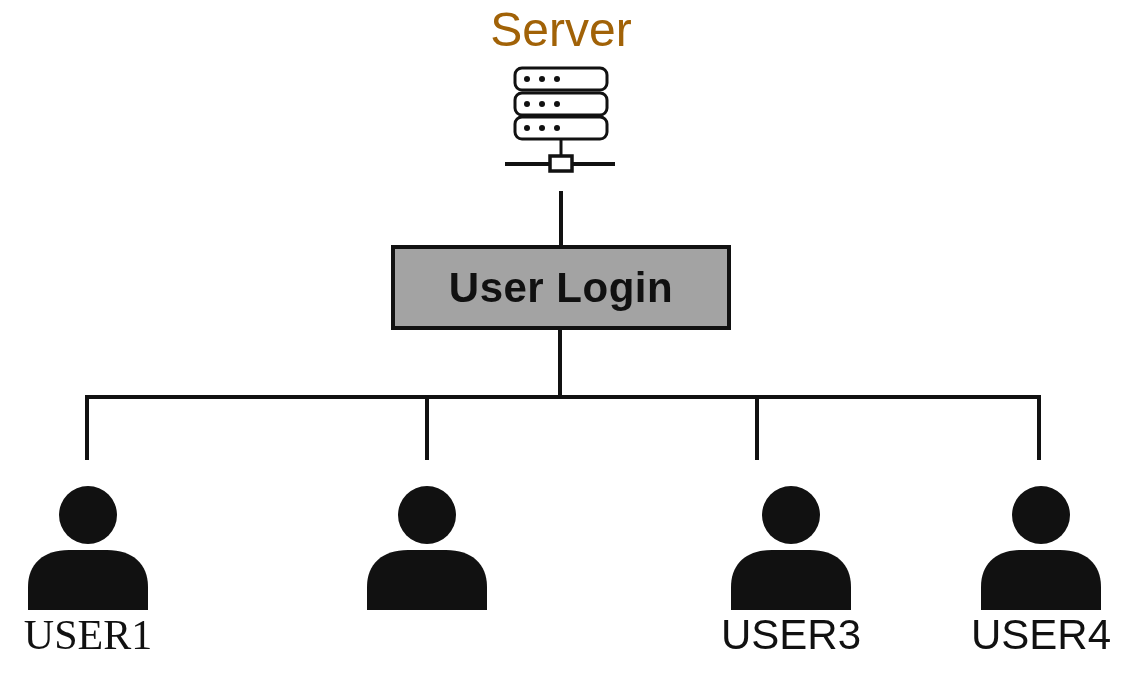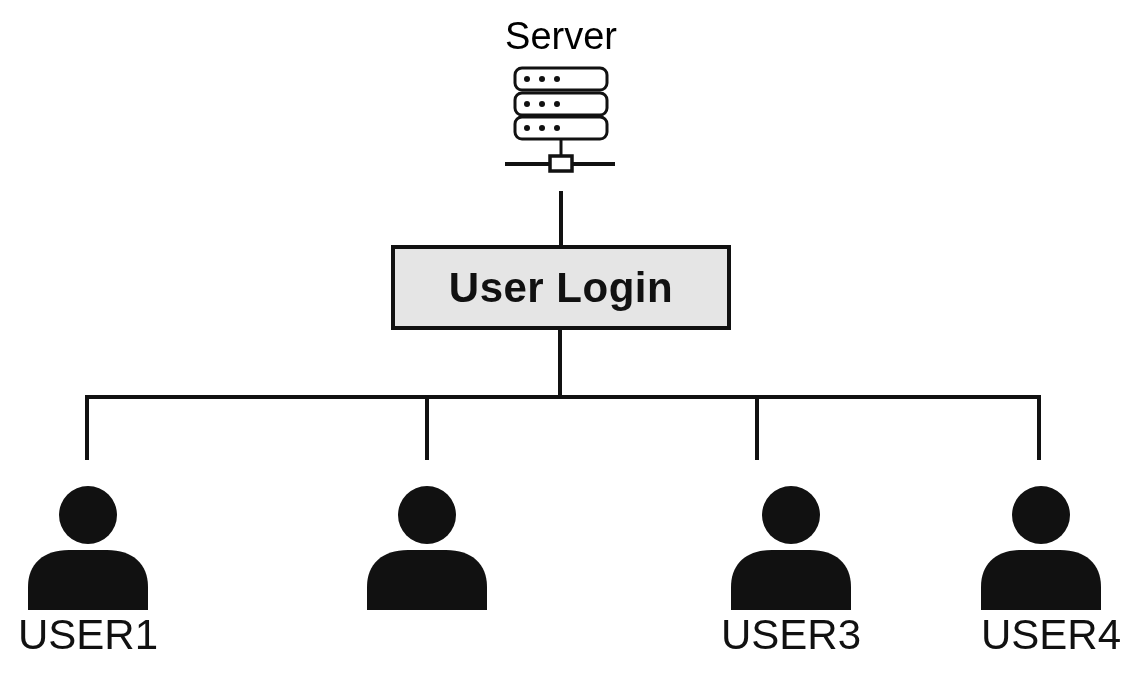--- a/index.html
+++ b/index.html
@@ -12,26 +12,26 @@
     position: relative;
     width: 1127px;
     height: 695px;
     background: #ffffff;
     color: #111111;
     overflow: hidden;
   }
   
   .server-label {
     position: absolute;
-    top: 16px;
+    top: 4px;
     left: 561px;
     transform: translateX(-50%);
-    font-size: 38px;
+    font-size: 48px;
     line-height: 1.1;
-    color: #000000;
+    color: #a16207;
     white-space: nowrap;
   }
   .server-icon {
     position: absolute;
     left: 503px;
     top: 64px;
     width: 116px;
     height: 110px;
   }
   
@@ -49,43 +49,43 @@
   .drop-4 { left: 1037px; }
   
   .login-box {
     position: absolute;
     left: 391px;
     top: 245px;
     width: 340px;
     height: 85px;
     box-sizing: border-box;
     border: 4px solid #111111;
-    background: #e5e5e5;
+    background: #a3a3a3;
     display: flex;
     align-items: center;
     justify-content: center;
   }
   .login-box span {
     font-size: 42px;
     font-weight: bold;
     letter-spacing: 0.5px;
     color: #111111;
     white-space: nowrap;
   }
   
   .user-group {
     position: absolute;
     top: 486px;
     width: 160px;
     text-align: center;
   }
-  .user-1 { left: 8px; }    
+  .user-1 { left: 8px; font-family: Liberation Serif, serif; }    
   .user-2 { left: 347px; }  
   .user-3 { left: 711px; }  
-  .user-4 { left: 961px; text-align: right; }  
+  .user-4 { left: 961px; }  
   .person-icon {
     display: block;
     margin: 0 auto;
     width: 120px;
     height: 124px;
   }
   .user-label {
     margin-top: 4px;
     font-size: 42px;
     line-height: 1.0;

